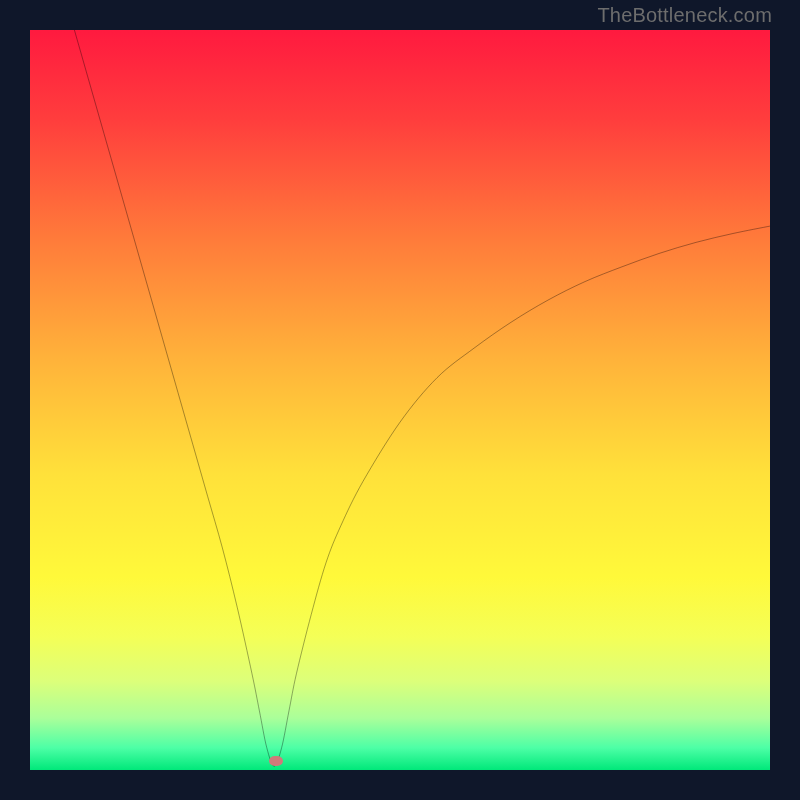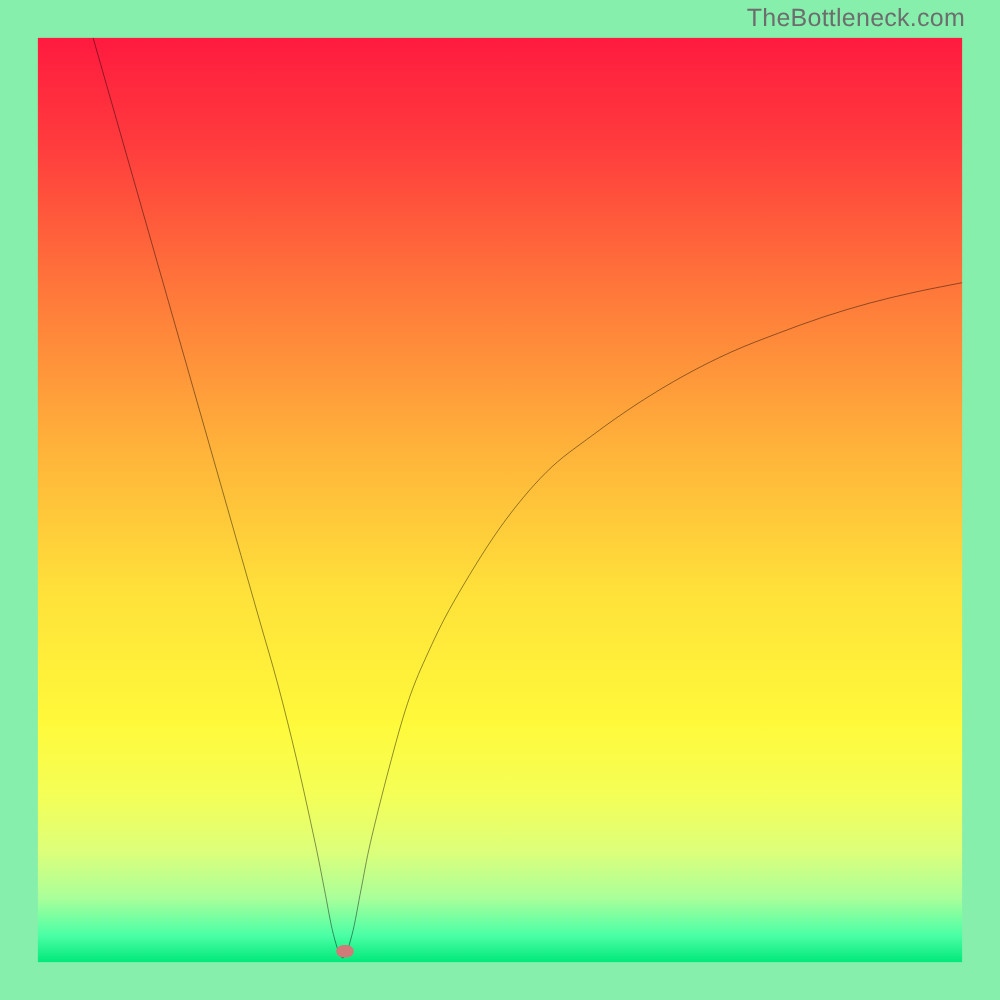--- a/index.html
+++ b/index.html
@@ -10,21 +10,21 @@
     background: #000;
     overflow: hidden;
     font-family: Arial, Helvetica, sans-serif;
   }
   .frame {
     position: absolute;
     top: 0;
     left: 0;
     width: 800px;
     height: 800px;
-    background: #86efac;
+    background: #0f172a;
   }
   .plot-area {
     position: absolute;
     left: 30px;
     top: 30px;
     width: 740px;
     height: 740px;
     overflow: hidden;
   }
   .gradient {

